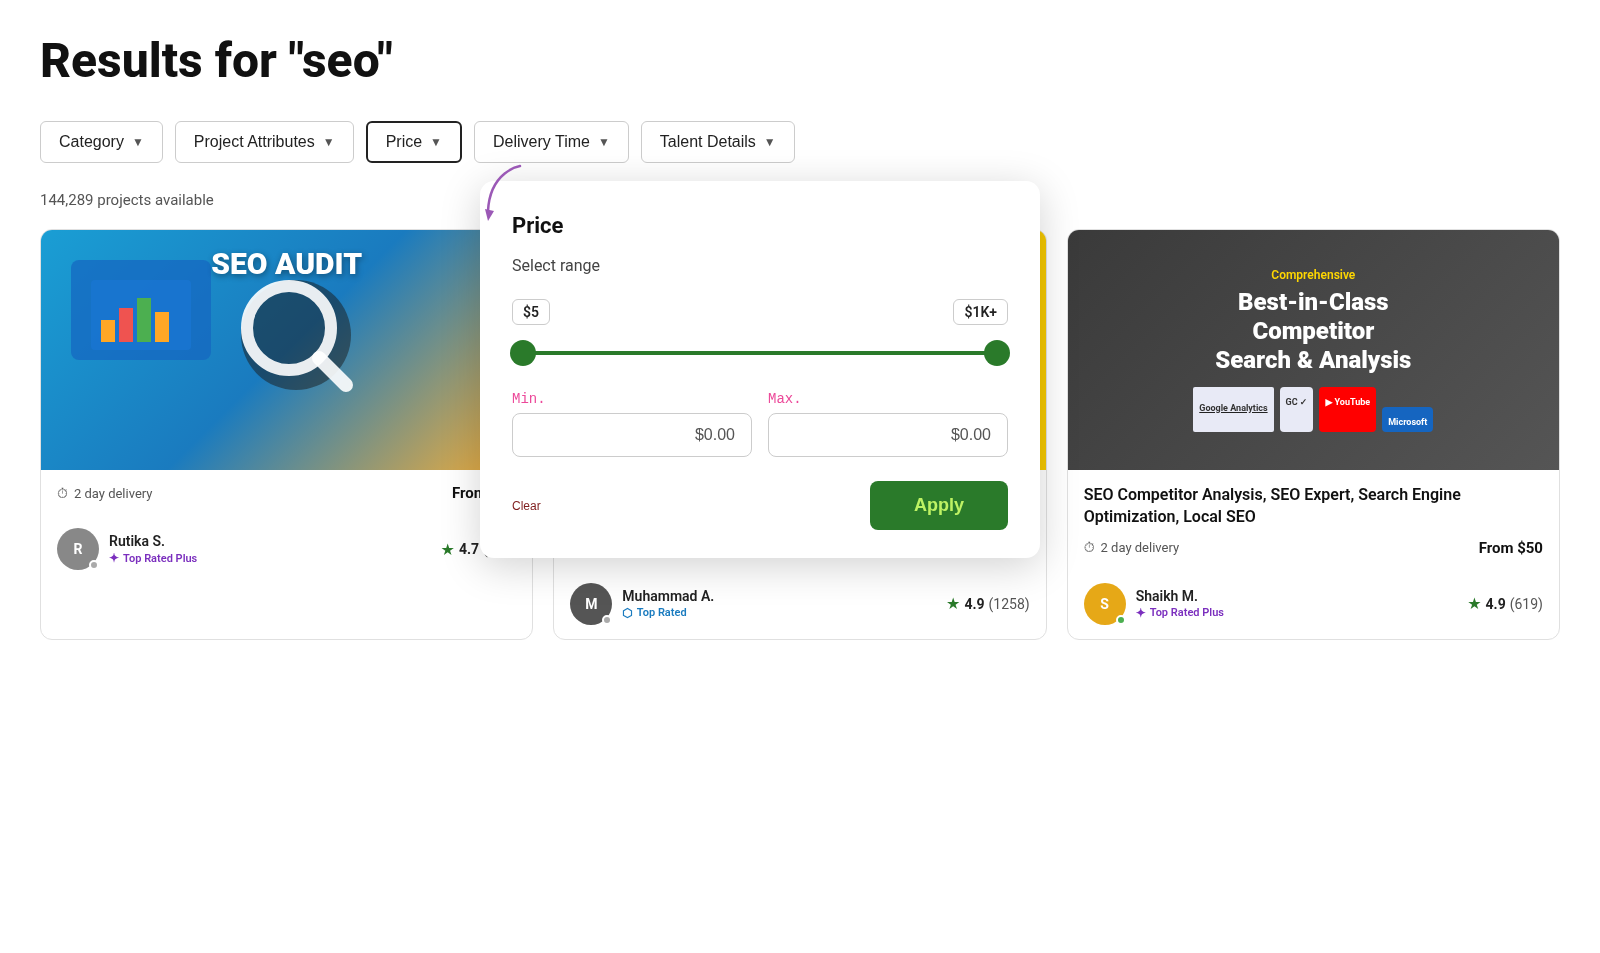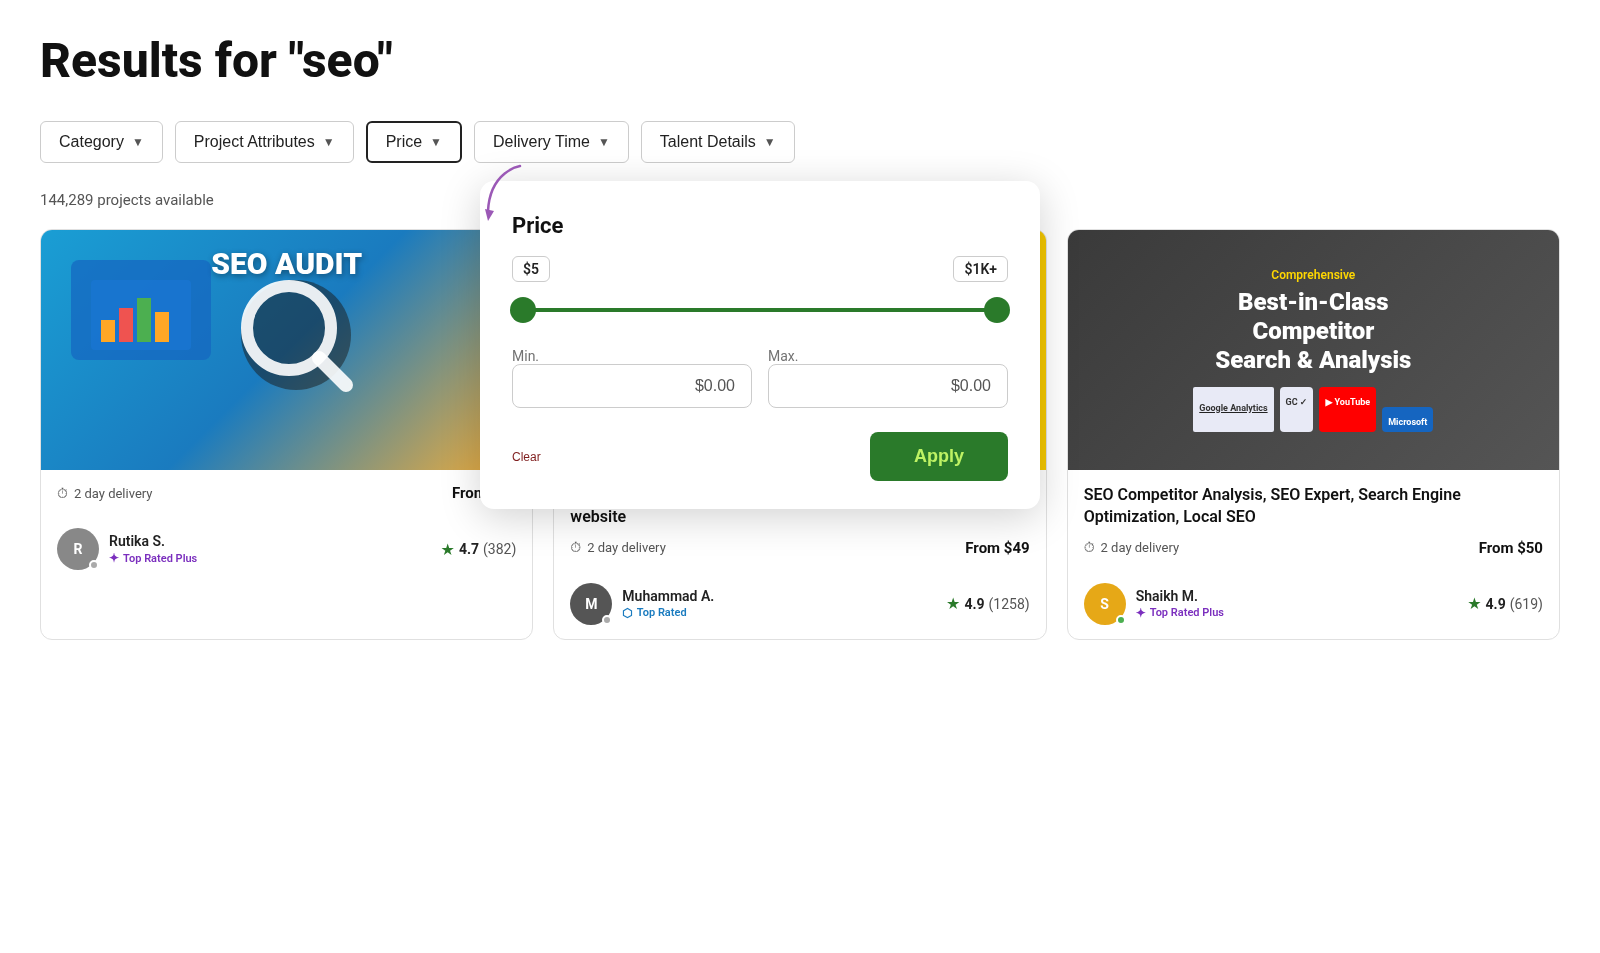--- a/index.html
+++ b/index.html
@@ -129,22 +129,23 @@
       gap: 16px;
       margin-bottom: 24px;
     }
 
     .min-max-group {
       flex: 1;
     }
 
     .min-max-label {
       font-size: 14px;
-      color: #737373;
-      margin-bottom: 0;
+      color: #ec4899;
+      margin-bottom: 6px;
+      font-family: Liberation Mono, monospace;
     }
 
     .min-max-input {
       width: 100%;
       border: 1.5px solid #ccc;
       border-radius: 8px;
       padding: 12px 16px;
       font-size: 16px;
       color: #555;
       text-align: right;
@@ -401,20 +402,21 @@
 
   <svg class="curved-arrow" width="80" height="80" viewBox="0 0 80 80" fill="none">
     <path d="M 40 5 C 40 5 10 10 8 50" stroke="#9b59b6" stroke-width="2.5" fill="none" stroke-linecap="round"></path>
     <polygon points="5,48 8,60 14,50" fill="#9b59b6"></polygon>
   </svg>
 
   <div class="price-dropdown">
 
     <div class="dropdown-title">Price</div>
 
+    <div class="select-range-label">Select range</div>
 
     <div class="range-labels">
       <span class="range-label-tag">$5</span>
       <span class="range-label-tag">$1K+</span>
     </div>
 
     <div class="slider-container">
       <div class="slider-track">
         <div class="slider-thumb left"></div>
         <div class="slider-thumb right"></div>

